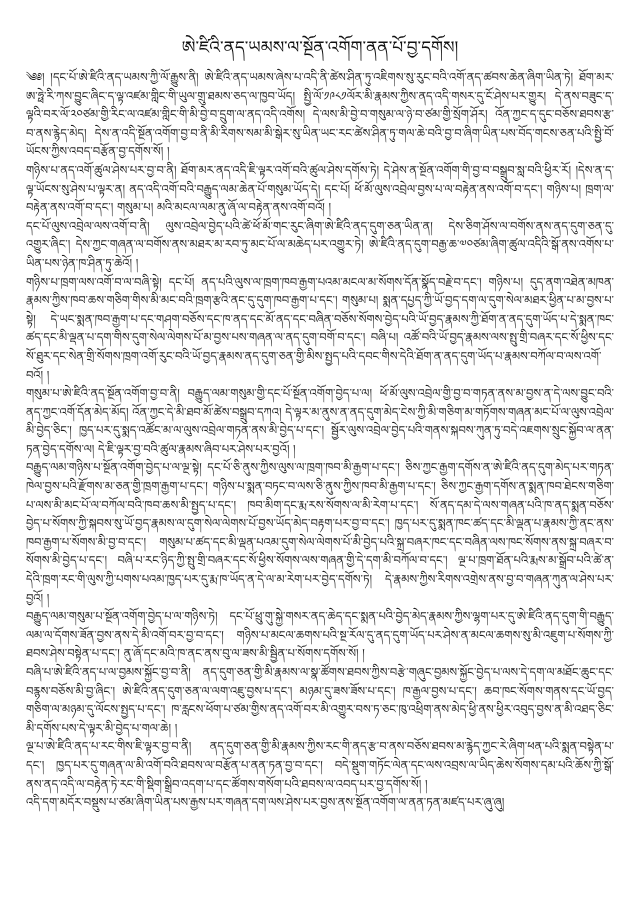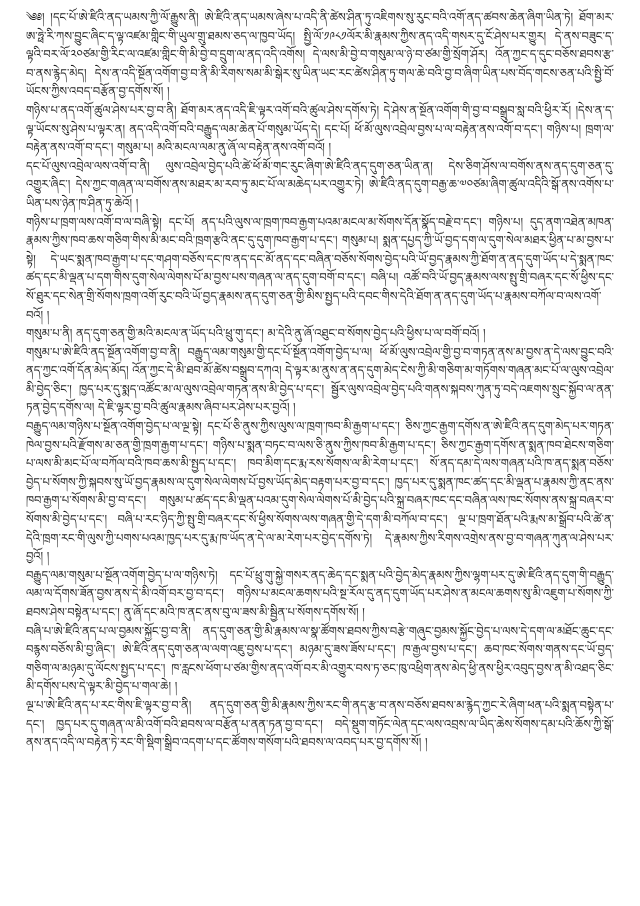--- a/index.html
+++ b/index.html
@@ -35,26 +35,27 @@
   }
   .doc-body p {
     margin: 0;
     padding: 0;
   }
 </style>
 </head>
 <body>
 
 <div class="page">
+  <h1 class="doc-title">ཨེ་ཛིའི་ནད་ཡམས་ལ་སྔོན་འགོག་ནན་པོ་བྱ་དགོས།</h1>
 
   <div class="doc-body">
     <p>༄༅། །དང་པོ་ཨེ་ཛིའི་ནད་ཡམས་ཀྱི་ལོ་རྒྱུས་ནི། ཨེ་ཛིའི་ནད་ཡམས་ཞེས་པ་འདི་ནི་ཚེས་ཤིན་ཏུ་འཇིགས་སུ་རུང་བའི་འགོ་ནད་ཚབས་ཆེན་ཞིག་ཡིན་ཏེ། ཐོག་མར་ཨ་ཧྥེ་རི་ཀས་བྱུང་ཞིང་ད་ལྟ་འཛམ་གླིང་གི་ཡུལ་གྲུ་ཐམས་ཅད་ལ་ཁྱབ་ཡོད། སྤྱི་ལོ་༡༩༨༡ལོར་མི་རྣམས་ཀྱིས་ནད་འདི་གསར་དུ་ངོ་ཤེས་པར་གྱུར། དེ་ནས་བཟུང་ད་ལྟའི་བར་ལོ་༢༠ཙམ་གྱི་རིང་ལ་འཛམ་གླིང་གི་མི་བྱེ་བ་དྲུག་ལ་ནད་འདི་འགོས། དེ་ལས་མི་བྱེ་བ་གསུམ་ལ་ཉེ་བ་ཙམ་གྱི་སྲོག་ཤོར། འོན་ཀྱང་ད་དུང་བཅོས་ཐབས་རྩ་བ་ནས་རྙེད་མེད། དེས་ན་འདི་སྔོན་འགོག་བྱ་བ་ནི་མི་རིགས་སམ་མི་སྒེར་སུ་ཡིན་ཡང་རང་ཚེས་ཤིན་ཏུ་གལ་ཆེ་བའི་བྱ་བ་ཞིག་ཡིན་པས་བོད་གངས་ཅན་པའི་སྤྱི་བོ་ཡོངས་ཀྱིས་འབད་བརྩོན་བྱ་དགོས་སོ། །</p>
     <p>གཉིས་པ་ནད་འགོ་ཚུལ་ཤེས་པར་བྱ་བ་ནི། ཐོག་མར་ནད་འདི་ཇི་ལྟར་འགོ་བའི་ཚུལ་ཤེས་དགོས་ཏེ། དེ་ཤེས་ན་སྔོན་འགོག་གི་བྱ་བ་བསྒྲུབ་སླ་བའི་ཕྱིར་རོ། །དེས་ན་ད་ལྟ་ཡོངས་སུ་ཤེས་པ་ལྟར་ན། ནད་འདི་འགོ་བའི་བརྒྱུད་ལམ་ཆེན་པོ་གསུམ་ཡོད་དེ། དང་པོ། ཕོ་མོ་ལུས་འབྲེལ་བྱས་པ་ལ་བརྟེན་ནས་འགོ་བ་དང་། གཉིས་པ། ཁྲག་ལ་བརྟེན་ནས་འགོ་བ་དང་། གསུམ་པ། མའི་མངལ་ལམ་ནུ་ཞོ་ལ་བརྟེན་ནས་འགོ་བའོ། །</p>
     <p>དང་པོ་ལུས་འབྲེལ་ལས་འགོ་བ་ནི། ལུས་འབྲེལ་བྱེད་པའི་ཚེ་ཕོ་མོ་གང་རུང་ཞིག་ཨེ་ཛིའི་ནད་དུག་ཅན་ཡིན་ན། དེས་ཅིག་ཤོས་ལ་བགོས་ནས་ནད་དུག་ཅན་དུ་འགྱུར་ཞིང་། དེས་ཀྱང་གཞན་ལ་བགོས་ནས་མཐར་མ་རབ་ཏུ་མང་པོ་ལ་མཆེད་པར་འགྱུར་ཏེ། ཨེ་ཛིའི་ནད་དུག་བརྒྱ་ཆ་༧༠ཙམ་ཞིག་ཚུལ་འདིའི་སྒོ་ནས་འགོས་པ་ཡིན་པས་ཉེན་ཁ་ཤིན་ཏུ་ཆེའོ། །</p>
     <p>གཉིས་པ་ཁྲག་ལས་འགོ་བ་ལ་བཞི་སྟེ། དང་པོ། ནད་པའི་ལུས་ལ་ཁྲག་ཁབ་རྒྱག་པའམ་མངལ་མ་སོགས་དོན་སྣོད་བརྗེ་བ་དང་། གཉིས་པ། དུད་ནག་འཐེན་མཁན་རྣམས་ཀྱིས་ཁབ་ཆས་གཅིག་གིས་མི་མང་བའི་ཁྲག་རྩའི་ནང་དུ་དུག་ཁབ་རྒྱག་པ་དང་། གསུམ་པ། སྨན་དཔྱད་ཀྱི་ཡོ་བྱད་དག་ལ་དུག་སེལ་མཐར་ཕྱིན་པ་མ་བྱས་པ་སྟེ། དེ་ཡང་སྨན་ཁབ་རྒྱག་པ་དང་གཤག་བཅོས་དང་ཁ་ནད་དང་མོ་ནད་དང་བཞིན་བཅོས་སོགས་བྱེད་པའི་ཡོ་བྱད་རྣམས་ཀྱི་ཐོག་ན་ནད་དུག་ཡོད་པ་དེ་སྨན་ཁང་ཚད་དང་མི་ལྡན་པ་དག་གིས་དུག་སེལ་ལེགས་པོ་མ་བྱས་པས་གཞན་ལ་ནད་དུག་བགོ་བ་དང་། བཞི་པ། འཚོ་བའི་ཡོ་བྱད་རྣམས་ལས་སྤུ་གྲི་བཞར་དང་སོ་ཕྱིས་དང་སོ་ཐུར་དང་སེན་གྲི་སོགས་ཁྲག་འགོ་རུང་བའི་ཡོ་བྱད་རྣམས་ནད་དུག་ཅན་གྱི་མིས་སྤྱད་པའི་དབང་གིས་དེའི་ཐོག་ན་ནད་དུག་ཡོད་པ་རྣམས་བཀོལ་བ་ལས་འགོ་བའོ། །</p>
-    <p>གསུམ་པ་ནི། ནད་དུག་ཅན་གྱི་མའི་མངལ་ན་ཡོད་པའི་ཕྲུ་གུ་དང་། མ་དེའི་ནུ་ཞོ་འཐུང་བ་སོགས་བྱེད་པའི་ཕྱིས་པ་ལ་བགོ་བའོ། །</p>
     <p>གསུམ་པ་ཨེ་ཛིའི་ནད་སྔོན་འགོག་བྱ་བ་ནི། བརྒྱུད་ལམ་གསུམ་གྱི་དང་པོ་སྔོན་འགོག་བྱེད་པ་ལ། ཕོ་མོ་ལུས་འབྲེལ་གྱི་བྱ་བ་གཏན་ནས་མ་བྱས་ན་དེ་ལས་བྱུང་བའི་ནད་ཀྱང་འགོ་དོན་མེད་མོད། འོན་ཀྱང་དེ་མི་ཐབ་མོ་ཚེས་བསྒྲུབ་དཀའ། དེ་ལྟར་མ་ནུས་ན་ནད་དུག་མེད་ངེས་ཀྱི་མི་གཅིག་མ་གཏོགས་གཞན་མང་པོ་ལ་ལུས་འབྲེལ་མི་བྱེད་ཅིང་། ཁྱད་པར་དུ་སྨད་འཚོང་མ་ལ་ལུས་འབྲེལ་གཏན་ནས་མི་བྱེད་པ་དང་། སྦྱོར་ལུས་འབྲེལ་བྱེད་པའི་གནས་སྐབས་ཀུན་ཏུ་བདེ་འཇགས་སྲུང་སྐྱོབ་ལ་ནན་ཏན་བྱེད་དགོས་ལ། དེ་ཇི་ལྟར་བྱ་བའི་ཚུལ་རྣམས་ཞིབ་པར་ཤེས་པར་བྱའོ། །</p>
     <p>བརྒྱུད་ལམ་གཉིས་པ་སྔོན་འགོག་བྱེད་པ་ལ་ལྔ་སྟེ། དང་པོ་ཅི་ནུས་ཀྱིས་ལུས་ལ་ཁྲག་ཁབ་མི་རྒྱག་པ་དང་། ཅིས་ཀྱང་རྒྱག་དགོས་ན་ཨེ་ཛིའི་ནད་དུག་མེད་པར་གཏན་ཁེལ་བྱས་པའི་རྫོགས་མ་ཅན་གྱི་ཁྲག་རྒྱག་པ་དང་། གཉིས་པ་སྨན་བཏང་བ་ལས་ཅི་ནུས་ཀྱིས་ཁབ་མི་རྒྱག་པ་དང་། ཅིས་ཀྱང་རྒྱག་དགོས་ན་སྨན་ཁབ་ཐེངས་གཅིག་པ་ལས་མི་མང་པོ་ལ་བཀོལ་བའི་ཁབ་ཆས་མི་སྤྱད་པ་དང་། ཁབ་མིག་དང་རྨ་རས་སོགས་ལ་མི་རེག་པ་དང་། སོ་ནད་དམ་དེ་ལས་གཞན་པའི་ཁ་ནད་སྨན་བཅོས་བྱེད་པ་སོགས་ཀྱི་སྐབས་སུ་ཡོ་བྱད་རྣམས་ལ་དུག་སེལ་ལེགས་པོ་བྱས་ཡོད་མེད་བརྟག་པར་བྱ་བ་དང་། ཁྱད་པར་དུ་སྨན་ཁང་ཚད་དང་མི་ལྡན་པ་རྣམས་ཀྱི་ནང་ནས་ཁབ་རྒྱག་པ་སོགས་མི་བྱ་བ་དང་། གསུམ་པ་ཚད་དང་མི་ལྡན་པའམ་དུག་སེལ་ལེགས་པོ་མི་བྱེད་པའི་སྐྲ་བཞར་ཁང་དང་བཞིན་ལས་ཁང་སོགས་ནས་སྐྲ་བཞར་བ་སོགས་མི་བྱེད་པ་དང་། བཞི་པ་རང་ཉིད་ཀྱི་སྤུ་གྲི་བཞར་དང་སོ་ཕྱིས་སོགས་ལས་གཞན་གྱི་དེ་དག་མི་བཀོལ་བ་དང་། ལྔ་པ་ཁྲག་ཐོན་པའི་རྨས་མ་སྒྲོབ་པའི་ཚེ་ན་དེའི་ཁྲག་རང་གི་ལུས་ཀྱི་པགས་པའམ་ཁྱད་པར་དུ་རྨ་ཁ་ཡོད་ན་དེ་ལ་མ་རེག་པར་བྱེད་དགོས་ཏེ། དེ་རྣམས་ཀྱིས་རིགས་འགྲེས་ནས་བྱ་བ་གཞན་ཀུན་ལ་ཤེས་པར་བྱའོ། །</p>
     <p>བརྒྱུད་ལམ་གསུམ་པ་སྔོན་འགོག་བྱེད་པ་ལ་གཉིས་ཏེ། དང་པོ་ཕྲུ་གུ་སྐྱེ་གསར་ནད་ཆེད་དང་སྨན་པའི་བྱེད་མེད་རྣམས་ཀྱིས་ལྷག་པར་དུ་ཨེ་ཛིའི་ནད་དུག་གི་བརྒྱུད་ལམ་ལ་དོགས་ཟོན་བྱས་ནས་དེ་མི་འགོ་བར་བྱ་བ་དང་། གཉིས་པ་མངལ་ཆགས་པའི་སྔ་རོལ་དུ་ནད་དུག་ཡོད་པར་ཤེས་ན་མངལ་ཆགས་སུ་མི་འཇུག་པ་སོགས་ཀྱི་ཐབས་ཤེས་བསྟེན་པ་དང་། ནུ་ཞོ་དང་མའི་ཁ་ནང་ནས་བུ་ལ་ཟས་མི་སྦྱིན་པ་སོགས་དགོས་སོ། །</p>
     <p>བཞི་པ་ཨེ་ཛིའི་ནད་པ་ལ་བྱམས་སྐྱོང་བྱ་བ་ནི། ནད་དུག་ཅན་གྱི་མི་རྣམས་ལ་སྣ་ཚོགས་ཐབས་ཀྱིས་བརྩེ་གཞུང་བྱམས་སྐྱོང་བྱེད་པ་ལས་དེ་དག་ལ་མཐོང་ཆུང་དང་བརྙས་བཅོས་མི་བྱ་ཞིང་། ཨེ་ཛིའི་ནད་དུག་ཅན་ལ་ལག་འཇུ་བྱས་པ་དང་། མཉམ་དུ་ཟས་ཟོས་པ་དང་། ཁ་རྒྱལ་བྱས་པ་དང་། ཆབ་ཁང་སོགས་གནས་དང་ཡོ་བྱད་གཅིག་ལ་མཉམ་དུ་ལོངས་སྤྱད་པ་དང་། ཁ་རླངས་ཕོག་པ་ཙམ་གྱིས་ནད་འགོ་བར་མི་འགྱུར་བས་ཏ་ཅང་ཁུ་འཕྲིག་ནས་མེད་ཕྱི་ནས་ཕྱིར་འབུད་བྱས་ན་མི་འཐད་ཅིང་མི་དགོས་པས་དེ་ལྟར་མི་བྱེད་པ་གལ་ཆེ། །</p>
     <p>ལྔ་པ་ཨེ་ཛིའི་ནད་པ་རང་གིས་ཇི་ལྟར་བྱ་བ་ནི། ནད་དུག་ཅན་གྱི་མི་རྣམས་ཀྱིས་རང་གི་ནད་རྩ་བ་ནས་བཅོས་ཐབས་མ་རྙེད་ཀྱང་རེ་ཞིག་ཕན་པའི་སྨན་བསྟེན་པ་དང་། ཁྱད་པར་དུ་གཞན་ལ་མི་འགོ་བའི་ཐབས་ལ་བརྩོན་པ་ནན་ཏན་བྱ་བ་དང་། བདེ་སྡུག་གཏོང་ལེན་དང་ལས་འབྲས་ལ་ཡིད་ཆེས་སོགས་དམ་པའི་ཆོས་ཀྱི་སྒོ་ནས་ནད་འདི་ལ་བརྟེན་ཏེ་རང་གི་སྡིག་སྒྲིབ་འདག་པ་དང་ཚོགས་གསོག་པའི་ཐབས་ལ་འབད་པར་བྱ་དགོས་སོ། །</p>
+    <p>འདི་དག་མདོར་བསྡུས་པ་ཙམ་ཞིག་ཡིན་པས་རྒྱས་པར་གཞན་དག་ལས་ཤེས་པར་བྱས་ནས་སྔོན་འགོག་ལ་ནན་ཏན་མཛད་པར་ཞུ་ཞུ།</p>
   </div>
 </div>
 
 </body></html>

